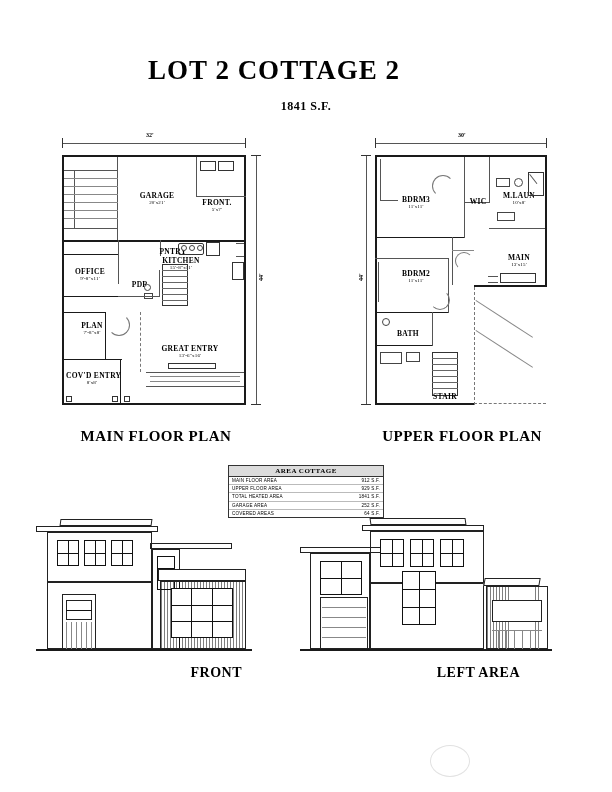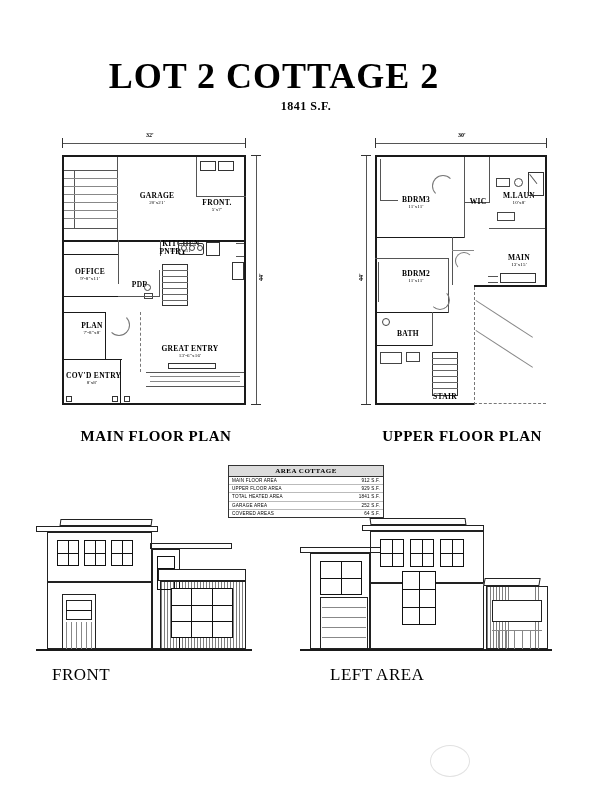--- a/index.html
+++ b/index.html
@@ -22,21 +22,21 @@
     background: #fff;
   }
   
   .title {
     position: absolute;
     left: 0; top: 55px;
     width: 548px;
     text-align: center;
     font-family: "Liberation Serif", serif;
     font-weight: bold;
-    font-size: 36px;
+    font-size: 27px;
     letter-spacing: 1px;
   }
   .subtitle {
     position: absolute;
     left: 0; top: 99px;
     width: 612px;
     text-align: center;
     font-family: "Liberation Serif", serif;
     font-weight: bold;
     font-size: 12px;
@@ -97,24 +97,24 @@
     position: absolute;
     font-family: "Liberation Serif", serif;
     font-weight: bold;
     font-size: 15px;
     letter-spacing: 0.5px;
     text-align: center;
   }
   .elevname {
     position: absolute;
     font-family: "Liberation Serif", serif;
-    font-weight: normal;
-    font-size: 17px;
+    font-weight: bold;
+    font-size: 14px;
     letter-spacing: 0.5px;
-    text-align: left;
+    text-align: right;
   }
   
   .areatable {
     position: absolute;
     left: 228px; top: 465px;
     width: 156px;
     border: 1px solid #333;
     box-sizing: border-box;
     background: #fff;
   }
@@ -250,21 +250,21 @@
     <div class="lbl" style="left:192px; top:199px; width:50px;">
       <span class="rm">FRONT.</span>
       <span class="dim">5'x7'</span>
     </div>
 
     <div class="thin" style="left:118px; top:240px; width:1px; height:44px;"></div>
     <div class="thin" style="left:160px; top:240px; width:1px; height:16px;"></div>
     <div class="lbl" style="left:148px; top:248px; width:50px;">
       <span class="rm">PNTRY</span>
     </div>
-    <div class="lbl" style="left:152px; top:240px; width:58px;">
+    <div class="lbl" style="left:152px; top:257px; width:58px;">
       <span class="rm">KITCHEN</span>
       <span class="dim">15'-8"x11'</span>
     </div>
 
     <div class="box" style="left:178px; top:243px; width:26px; height:12px; border-radius:2px;"></div>
     <div class="fixture round" style="left:181px; top:245px; width:6px; height:6px;"></div>
     <div class="fixture round" style="left:189px; top:245px; width:6px; height:6px;"></div>
     <div class="fixture round" style="left:197px; top:245px; width:6px; height:6px;"></div>
     <div class="box" style="left:206px; top:242px; width:14px; height:14px;"></div>
     <div class="thin" style="left:236px; top:243px; width:8px; height:1px;"></div>

